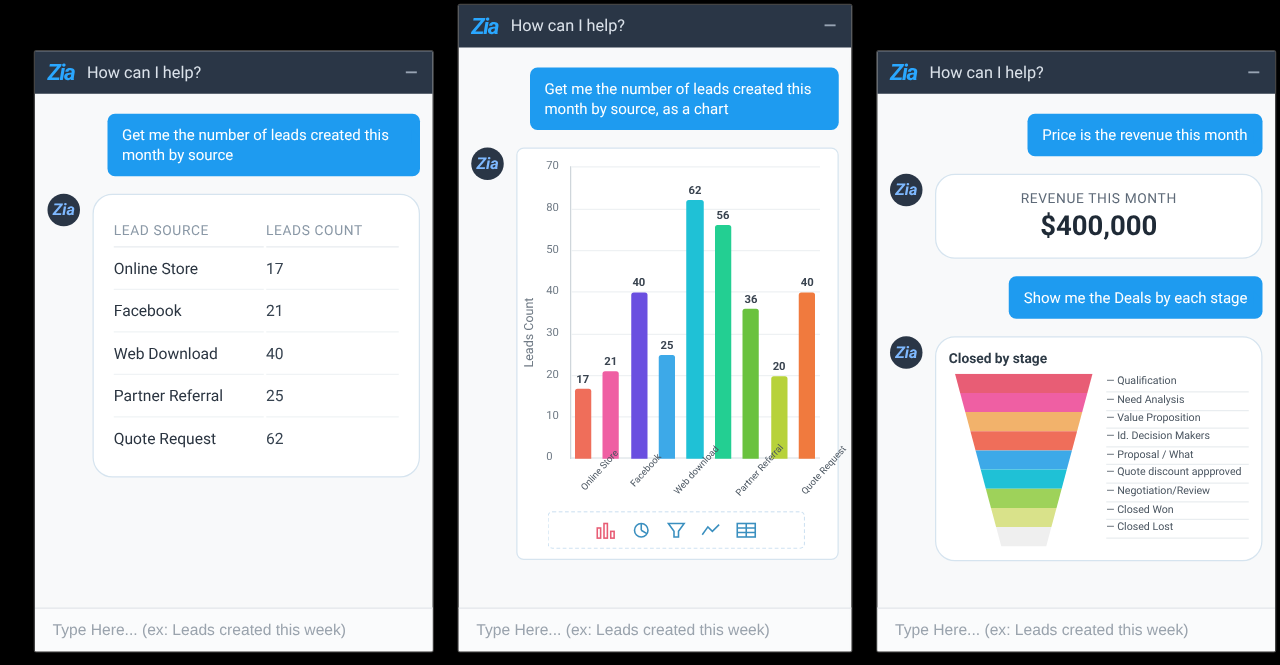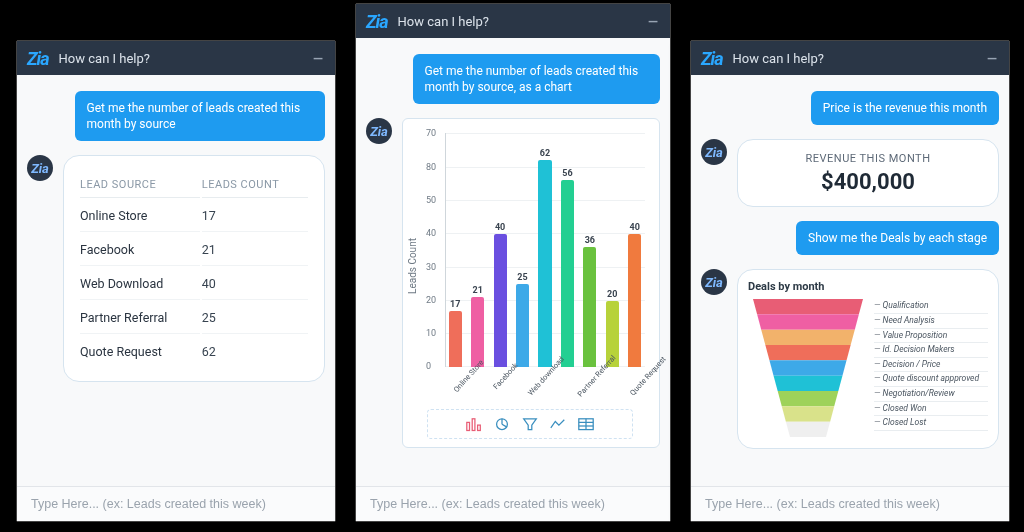--- a/index.html
+++ b/index.html
@@ -1,17 +1,17 @@
 <!DOCTYPE html>
 <html><head>
 <meta charset="utf-8">
 <style>
   html,body{margin:0;padding:0;background:#000;font-family:-apple-system,BlinkMacSystemFont,"Segoe UI",Roboto,Helvetica,Arial,sans-serif;}
   .stage{position:relative;width:1024px;height:532px;overflow:hidden;}
-  .panel{position:absolute;background:#f8f9fa;border:1px solid #444;border-radius:2px;display:flex;flex-direction:column;box-shadow:0 4px 18px rgba(0,0,0,.5);}
+  .panel{position:absolute;background:#f8f9fa;border:1px solid #444;border-radius:2px;display:flex;flex-direction:column;box-shadow:0 4px 18px rgba(0,0,0,.5);margin-left:11px;}
   .panel .hdr{background:#2a3646;color:#dbe2ea;display:flex;align-items:center;padding:6px 10px;font-size:13px;height:34px;box-sizing:border-box;}
   .panel .hdr .logo{color:#2aa7ff;font-weight:700;font-style:italic;font-size:18px;margin-right:10px;letter-spacing:-1px;}
   .panel .hdr .mini{margin-left:auto;color:#98a4b3;font-weight:700;letter-spacing:2px;}
   .body{flex:1;overflow:hidden;padding:10px 10px 0 10px;position:relative;}
   .footer{border-top:1px solid #e2e5e9;padding:9px 12px;color:#8a939e;font-size:12.5px;background:#fafbfc;}
   .footer input{border:none;background:transparent;width:100%;font-size:12.5px;color:#333;outline:none;}
   .footer input::placeholder{color:#9aa3ad;}
   .userbubble{background:#1e9bf0;color:#fff;border-radius:6px;padding:9px 12px;font-size:12px;line-height:1.35;max-width:76%;margin-left:auto;position:relative;}
   .userbubble::after{content:"";position:absolute;right:-5px;top:12px;border:6px solid transparent;border-left-color:#1e9bf0;}
   .msgrow{display:flex;margin:6px 0 14px;}
@@ -40,21 +40,21 @@
   .charticons{display:flex;gap:10px;justify-content:center;padding:6px 0;border:1px dashed #cfe2f2;border-radius:4px;margin:6px 20px 4px;}
   .cicon{width:18px;height:16px;display:flex;align-items:center;justify-content:center;}
   .cicon svg{stroke:#3a8fbf;fill:none;stroke-width:1.4;}
   .cicon.active svg{stroke:#e85d75;}
 
   
   .kpi{ text-align:center;}
   .kpi .klabel{color:#5e6a78;font-size:11px;letter-spacing:.5px;margin-bottom:4px;}
   .kpi .kval{color:#1f2a36;font-size:22px;font-weight:700;}
   .funtitle{font-size:11px;font-weight:700;color:#2d3a46;margin-bottom:6px;}
-  .funnelwrap{display:flex;font-style:italic;}
+  .funnelwrap{display:flex;}
   .funsvg{flex:0 0 120px;}
   .legend{flex:1;font-size:8.5px;color:#4a5560;line-height:1.6;padding-left:6px;}
   .legend div{border-bottom:1px solid #e9edf0;white-space:nowrap;}
 </style>
 </head>
 <body>
 <div class="stage">
 
 <div class="panel" style="left:16px;top:40px;width:318px;height:480px;">
   <div class="hdr">
@@ -239,39 +239,39 @@
         <div class="klabel">REVENUE THIS MONTH</div>
         <div class="kval">$400,000</div>
       </div>
     </div>
     <div class="msgrow">
           <div class="userbubble">Show me the Deals by each stage</div>
         </div>
     <div class="msgrow" style="height:180px;">
       <div class="avatar">Zia</div>
       <div class="card" style="padding:10px 10px;">
-        <div class="funtitle">Deals by month</div>
+        <div class="funtitle">Closed by stage</div>
         <div class="funnelwrap">
           <svg class="funsvg" viewBox="0 0 120 140" id="funsvg">
                 <polygon points="5,0 115,0 110.88888888888889,15.333333333333334 9.111111111111114,15.333333333333334" fill="#e85d75"></polygon>
                 <polygon points="9.111111111111114,15.333333333333334 110.88888888888889,15.333333333333334 106.77777777777777,30.666666666666668 13.222222222222221,30.666666666666668" fill="#ef5fa3"></polygon>
                 <polygon points="13.222222222222221,30.666666666666668 106.77777777777777,30.666666666666668 102.66666666666667,46 17.33333333333333,46" fill="#f2b26b"></polygon>
                 <polygon points="17.33333333333333,46 102.66666666666667,46 98.55555555555556,61.333333333333336 21.444444444444443,61.333333333333336" fill="#ef6e5a"></polygon>
                 <polygon points="21.444444444444443,61.333333333333336 98.55555555555556,61.333333333333336 94.44444444444444,76.66666666666667 25.555555555555557,76.66666666666667" fill="#3da9e8"></polygon>
                 <polygon points="25.555555555555557,76.66666666666667 94.44444444444444,76.66666666666667 90.33333333333334,92 29.666666666666664,92" fill="#1fc1d6"></polygon>
                 <polygon points="29.666666666666664,92 90.33333333333334,92 86.22222222222223,107.33333333333333 33.77777777777778,107.33333333333333" fill="#9ed25a"></polygon>
                 <polygon points="33.77777777777778,107.33333333333333 86.22222222222223,107.33333333333333 82.11111111111111,122.66666666666667 37.888888888888886,122.66666666666667" fill="#d9e28a"></polygon>
                 <polygon points="37.888888888888886,122.66666666666667 82.11111111111111,122.66666666666667 78,138 42,138" fill="#efefef"></polygon>
               </svg>
           <div class="legend" id="funlegend">
                 <div>— Qualification</div>
                 <div>— Need Analysis</div>
                 <div>— Value Proposition</div>
                 <div>— Id. Decision Makers</div>
-                <div>— Decision / Price</div>
+                <div>— Proposal / What</div>
                 <div>— Quote discount appproved</div>
                 <div>— Negotiation/Review</div>
                 <div>— Closed Won</div>
                 <div>— Closed Lost</div>
               </div>
         </div>
       </div>
     </div>
   </div>
   <div class="footer"><input placeholder="Type Here... (ex: Leads created this week)" style=""></div>

